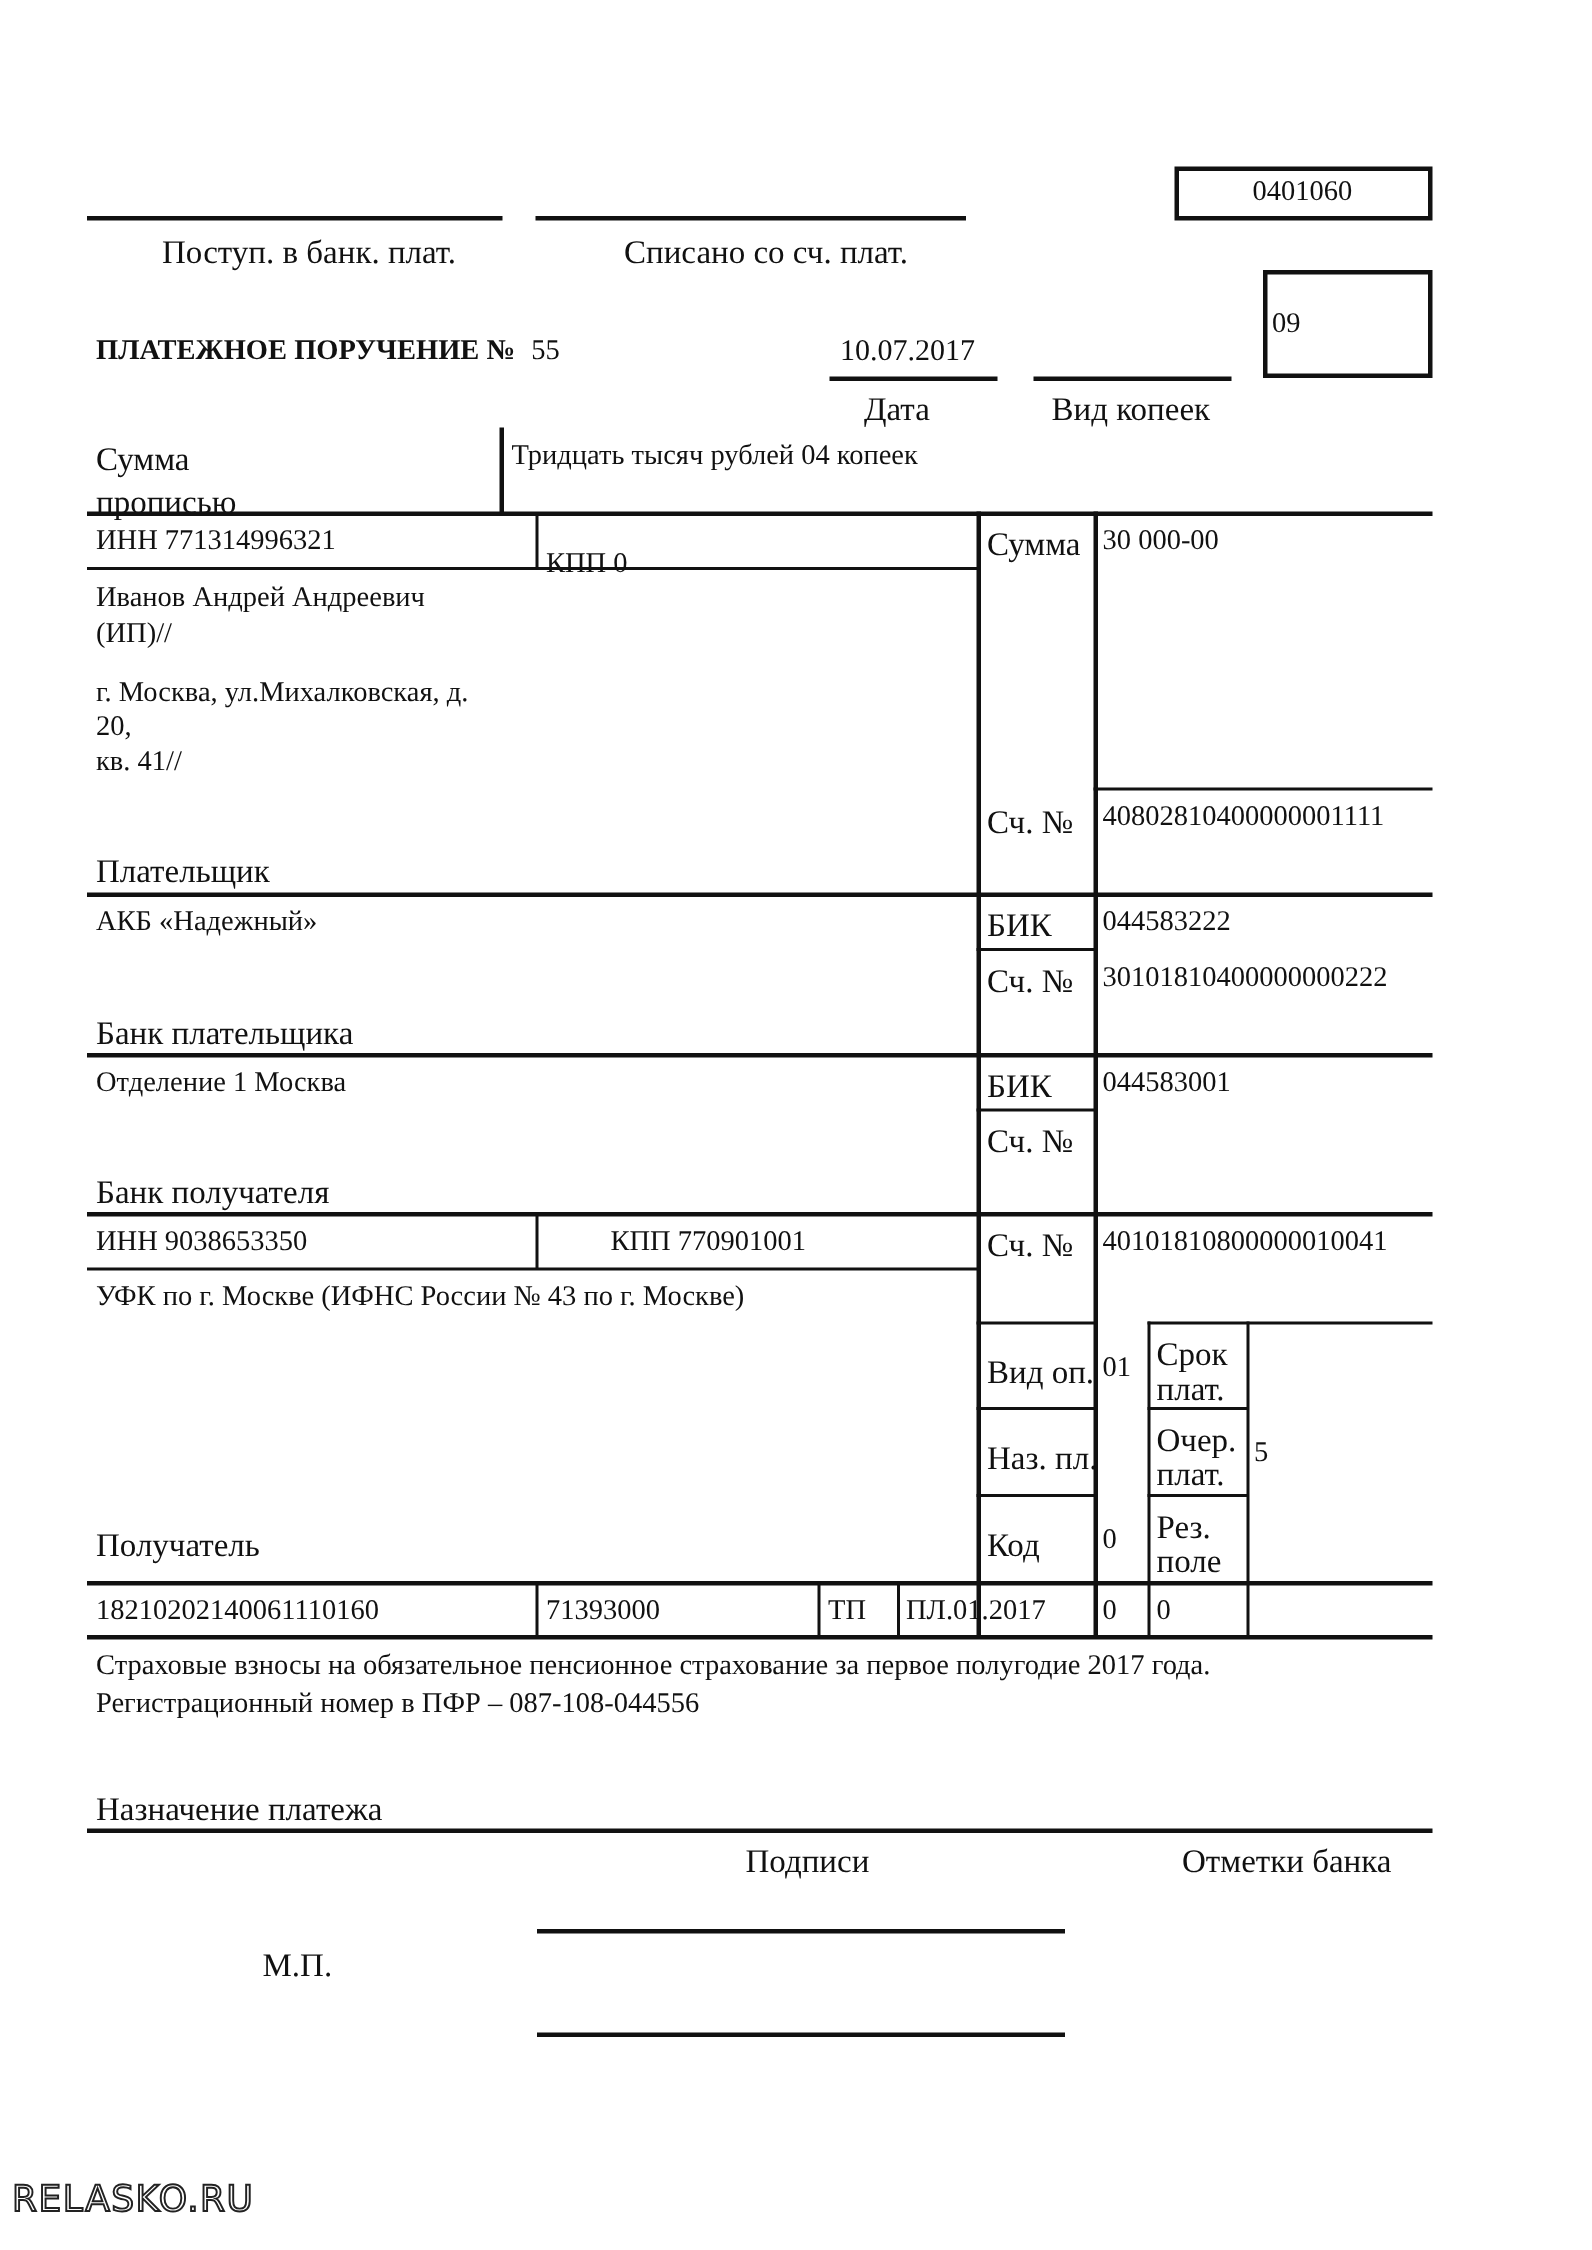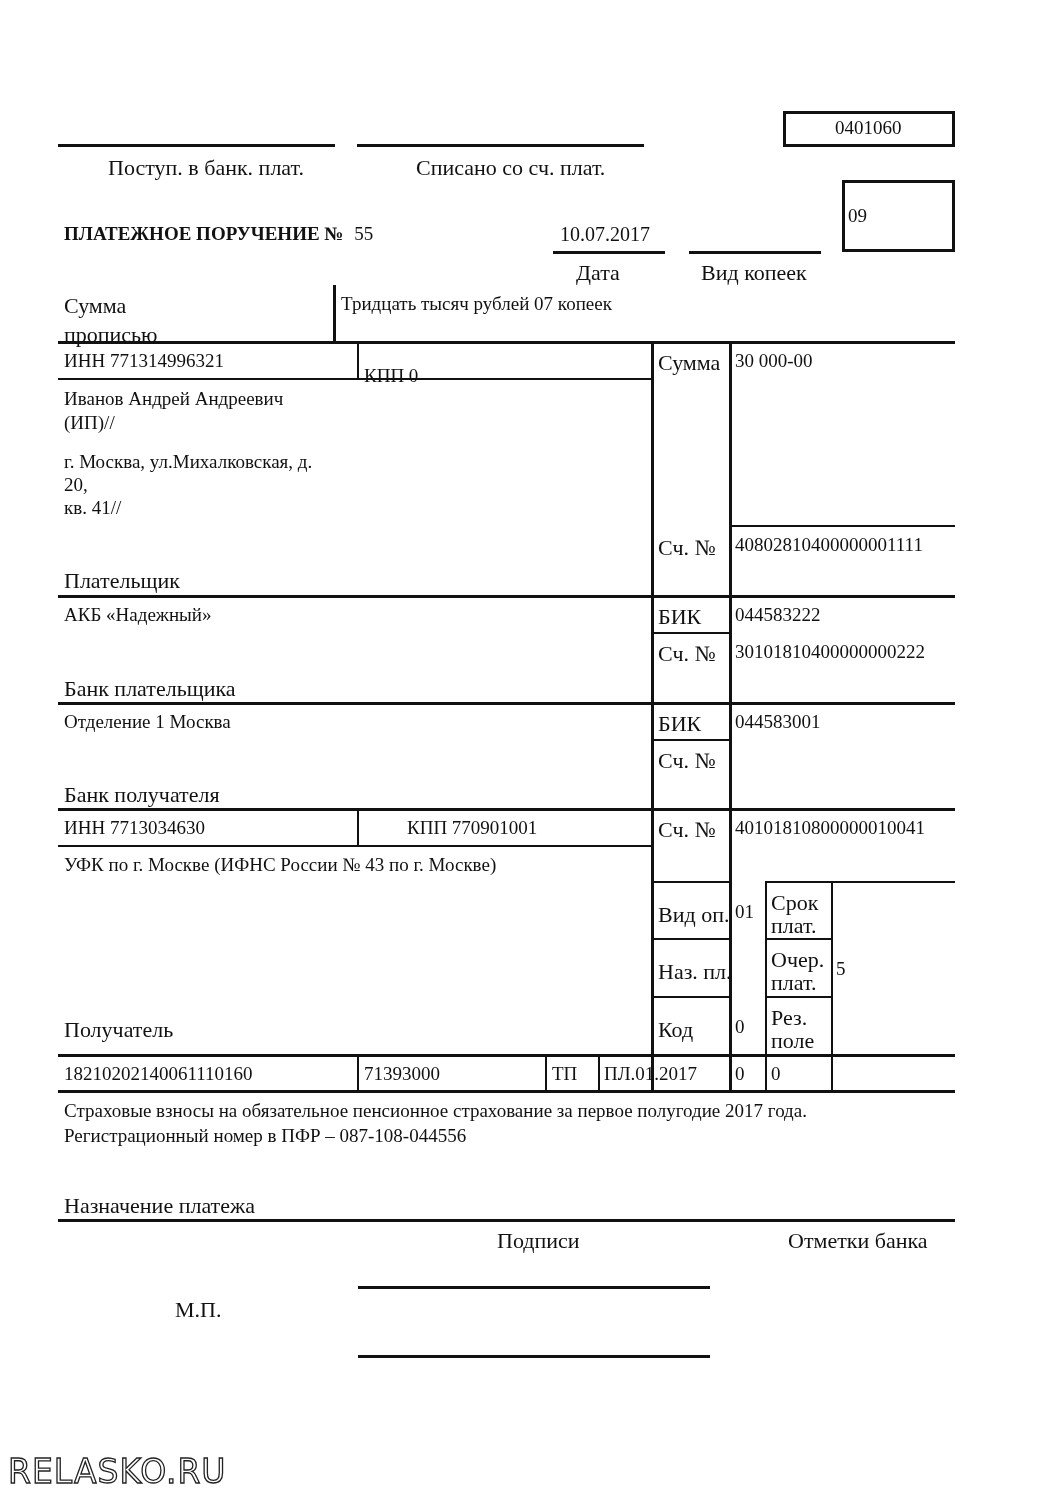--- a/index.html
+++ b/index.html
@@ -9,21 +9,21 @@
   .sm { font-size: 22px; }
   .md { font-size: 19px; }
   .lg { font-size: 20px; }
   .hl { position: absolute; height: 0; border-top: 3px solid #111; }
   .hl2 { position: absolute; height: 0; border-top: 2px solid #111; }
   .vl { position: absolute; width: 0; border-left: 3px solid #111; }
   .vl2 { position: absolute; width: 0; border-left: 2px solid #111; }
   .box { position: absolute; border: 3px solid #111; box-sizing: border-box; }
   .wrap { white-space: normal; }
   .watermark { position: absolute; left: 8px; top: 1452px; font-family: "DejaVu Sans", sans-serif;
-               font-size: 33px; color: #ffffff; -webkit-text-stroke: 1.3px #222; letter-spacing: 1px; }
+               font-size: 24px; color: #ffffff; -webkit-text-stroke: 1.3px #222; letter-spacing: 1px; }
 </style>
 </head>
 <body>
 
 <div class="box" style="left:783px;top:111px;width:172px;height:36px;"></div>
 <div class="t md" style="left:835px;top:117px;">0401060</div>
 
 <div class="hl" style="left:58px;top:144px;width:277px;"></div>
 <div class="hl" style="left:357px;top:144px;width:287px;"></div>
 <div class="t sm" style="left:108px;top:155px;">Поступ. в банк. плат.</div>
@@ -38,21 +38,21 @@
 <div class="hl" style="left:689px;top:251px;width:132px;"></div>
 <div class="t md" style="left:700px;top:225px;"></div>
 <div class="t sm" style="left:576px;top:260px;text-align:right;">Дата</div>
 <div class="t sm" style="left:701px;top:260px;">Вид копеек</div>
 
 <div class="box" style="left:842px;top:180px;width:113px;height:72px;"></div>
 <div class="t md" style="left:848px;top:205px;">09</div>
 
 <div class="vl" style="left:333px;top:285px;height:57px;"></div>
 <div class="t sm wrap" style="left:64px;top:292px;width:90px;line-height:1.3;">Сумма прописью</div>
-<div class="t md" style="left:341px;top:293px;">Тридцать тысяч рублей 07 копеек</div>
+<div class="t md" style="left:341px;top:293px;">Тридцать тысяч рублей 04 копеек</div>
 
 <div class="hl" style="left:58px;top:341px;width:897px;"></div>
 <div class="hl2" style="left:58px;top:378px;width:594px;"></div>
 <div class="vl2" style="left:357px;top:343px;height:36px;"></div>
 <div class="vl" style="left:651px;top:341px;height:751px;"></div>
 <div class="vl" style="left:729px;top:341px;height:751px;"></div>
 <div class="hl2" style="left:729px;top:525px;width:226px;"></div>
 <div class="hl" style="left:58px;top:595px;width:897px;"></div>
 <div class="hl2" style="left:651px;top:632px;width:79px;"></div>
 <div class="hl" style="left:58px;top:702px;width:897px;"></div>
@@ -94,21 +94,21 @@
 <div class="t sm" style="left:658px;top:641px;">Сч. №</div>
 <div class="t md" style="left:735px;top:641px;">30101810400000000222</div>
 
 <div class="t md" style="left:64px;top:711px;">Отделение 1 Москва</div>
 <div class="t sm" style="left:64px;top:782px;">Банк получателя</div>
 <div class="t sm" style="left:658px;top:711px;">БИК</div>
 <div class="t md" style="left:735px;top:711px;">044583001</div>
 <div class="t sm" style="left:658px;top:748px;">Сч. №</div>
 <div class="t md" style="left:735px;top:748px;"></div>
 
-<div class="t md" style="left:64px;top:817px;">ИНН 7713034630</div>
+<div class="t md" style="left:64px;top:817px;">ИНН 9038653350</div>
 <div class="t md" style="left:364px;top:817px;margin-left:43px;">КПП 770901001</div>
 <div class="t md" style="left:64px;top:854px;">УФК по г. Москве (ИФНС России № 43 по г. Москве)</div>
 <div class="t sm" style="left:64px;top:1017px;">Получатель</div>
 <div class="t sm" style="left:658px;top:817px;">Сч. №</div>
 <div class="t md" style="left:735px;top:817px;">40101810800000010041</div>
 
 <div class="t sm" style="left:658px;top:902px;">Вид оп.</div>
 <div class="t md" style="left:735px;top:901px;">01</div>
 <div class="t sm" style="left:658px;top:959px;">Наз. пл.</div>
 <div class="t sm" style="left:658px;top:1017px;">Код</div>

